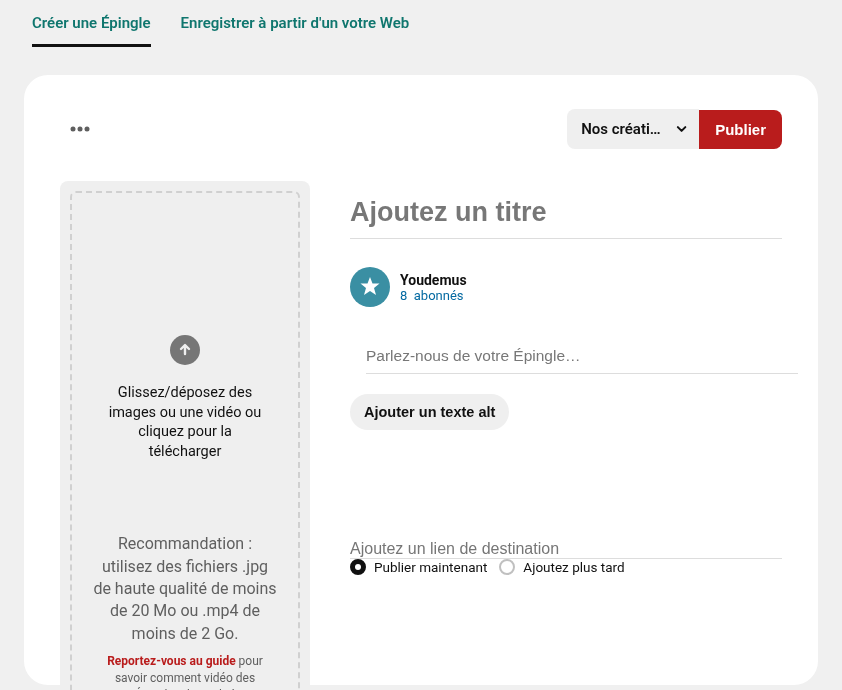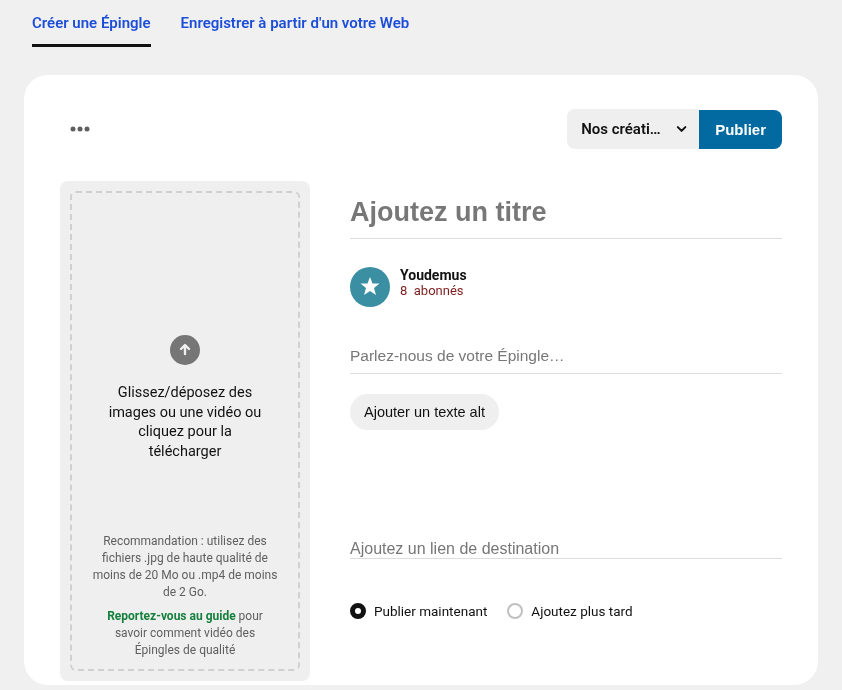--- a/index.html
+++ b/index.html
@@ -13,21 +13,21 @@
   }
   .tabs {
     display: flex;
     gap: 30px;
     padding: 14px 0 0 32px;
     background: #f0f0f0;
   }
   .tab {
     font-size: 15px;
     font-weight: 600;
-    color: #1d4ed8;
+    color: #0f766e;
     padding-bottom: 12px;
     cursor: pointer;
   }
   .tab.active {
     border-bottom: 3px solid #111;
   }
   .card {
     background: #fff;
     margin: 28px 24px 0 24px;
     border-radius: 24px;
@@ -68,21 +68,21 @@
     cursor: pointer;
     max-width: 132px;
   }
   .board-select-label {
     white-space: nowrap;
     overflow: hidden;
     text-overflow: ellipsis;
     max-width: 90px;
   }
   .publish-btn {
-    background: #0369a1;
+    background: #b91c1c;
     color: #fff;
     border: none;
     font-size: 15px;
     font-weight: 700;
     padding: 11px 16px;
     border-radius: 0 8px 8px 0;
     cursor: pointer;
   }
   .columns {
     display: flex;
@@ -118,107 +118,107 @@
     justify-content: center;
   }
   .upload-text {
     font-size: 14.5px;
     font-weight: 400;
     color: #111;
     line-height: 1.35;
     padding: 0 20px;
   }
   .reco-text {
-    font-size: 12px;
+    font-size: 16px;
     color: #5f5f5f;
     line-height: 1.4;
     margin-top: 72px;
     padding: 0 4px;
   }
   .guide-link {
     font-size: 12px;
     color: #5f5f5f;
     line-height: 1.4;
     margin-top: 8px;
     padding: 0 4px;
   }
-  .guide-link .bold { font-weight: 700; color:#15803d; }
+  .guide-link .bold { font-weight: 700; color:#b91c1c; }
   .right-col {
     flex: 1;
     padding-top: 12px;
   }
   .title-input {
     width: 100%;
     border: none;
     border-bottom: 1px solid #ddd;
     font-size: 27px;
     font-weight: 700;
     color: #111;
     padding: 4px 0 10px 0;
     outline: none;
     background: transparent;
   }
   .title-input::placeholder { color: #777; }
   .profile {
     display: flex;
-    align-items: flex-start;
+    align-items: center;
     gap: 10px;
     margin-top: 28px;
   }
   .avatar {
     width: 40px;
     height: 40px;
     border-radius: 50%;
     background: #3a8fa3;
     display: flex;
     align-items: center;
     justify-content: center;
     flex-shrink: 0;
   }
   .profile-name { font-size: 14px; font-weight: 700; }
-  .profile-followers { font-size: 13px; color: #7f1d1d; }
+  .profile-followers { font-size: 13px; color: #0369a1; }
   .desc-input {
     width: 100%;
     border: none;
     border-bottom: 1px solid #ddd;
     font-size: 15.5px;
     color: #0f172a;
     padding: 6px 0 8px 0;
     outline: none;
     background: transparent;
     margin-top: 34px;
+    margin-left: 16px;
   }
   .desc-input::placeholder { color: #777; }
   .alt-btn {
     background: #efefef;
     border: none;
     font-size: 14.5px;
-    font-weight: 400;
+    font-weight: 700;
     color: #111;
     padding: 10px 14px;
     border-radius: 18px;
     margin-top: 20px;
     cursor: pointer;
   }
   .dest-input {
     width: 100%;
     border: none;
     border-bottom: 1px solid #ddd;
     font-size: 16px;
     color: #111;
     padding: 6px 0 0 0;
     outline: none;
     background: transparent;
     margin-top: 104px;
   }
   .dest-input::placeholder { color: #767676; }
   .radio-row {
     display: flex;
-    gap: 20px;
-    margin-top: 44px;
+    gap: 12px;
     align-items: center;
   }
   .radio-item {
     display: flex;
     align-items: center;
     gap: 8px;
     cursor: pointer;
   }
   .radio-outer {
     width: 16px;

